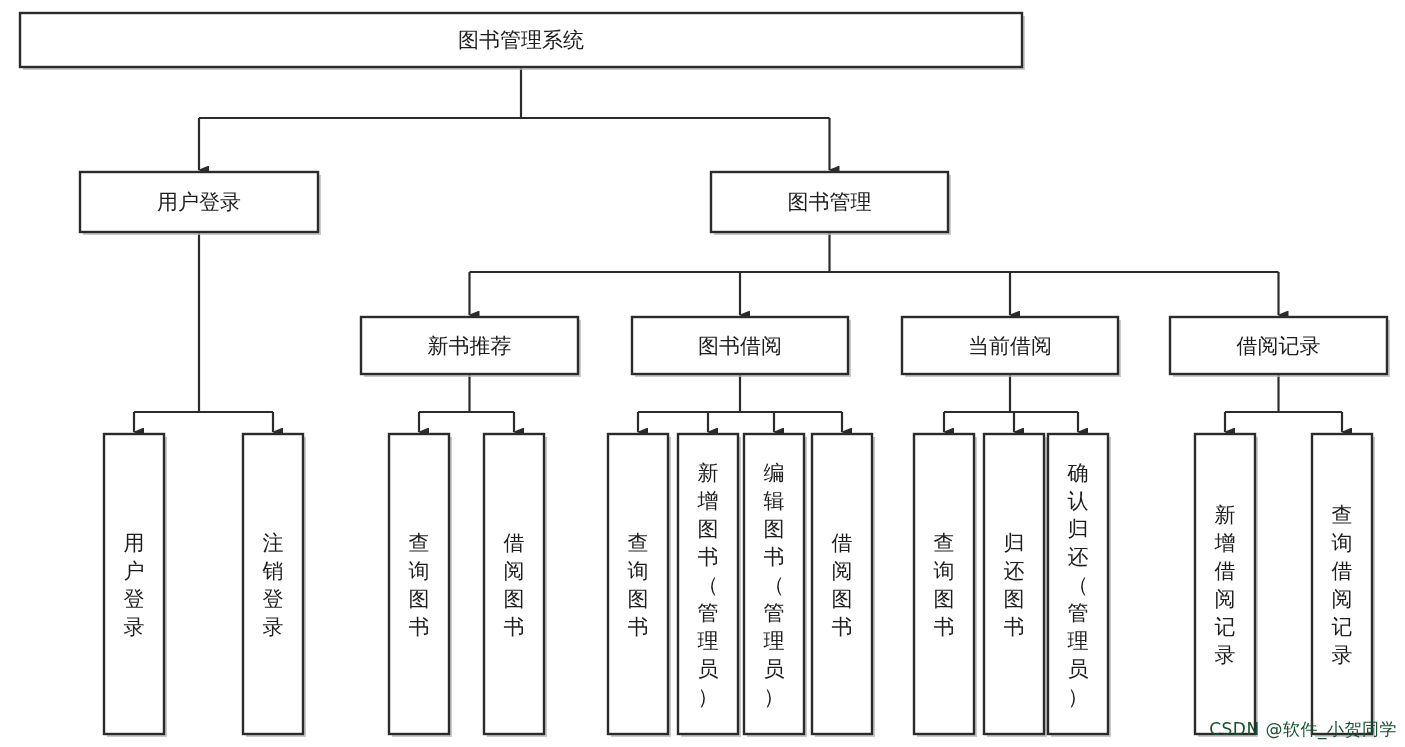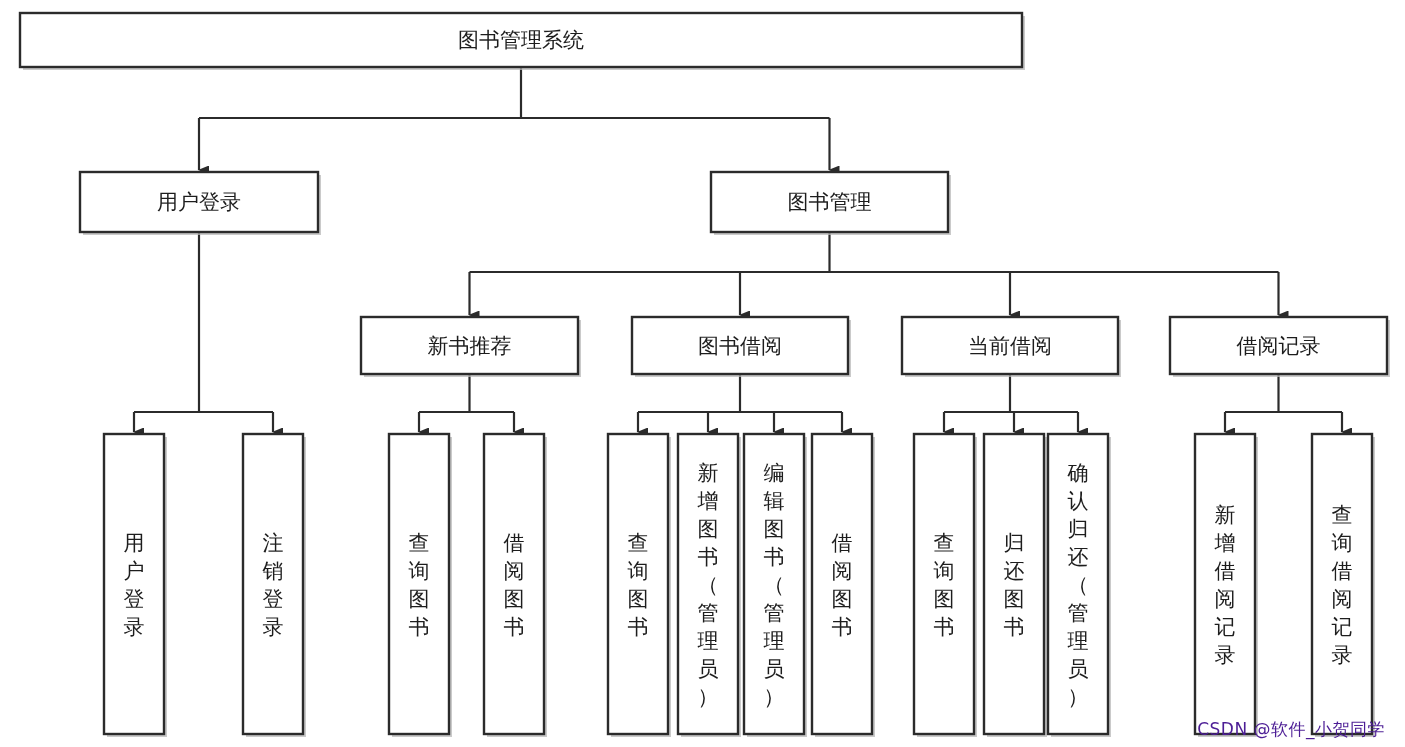--- a/index.html
+++ b/index.html
@@ -52,25 +52,25 @@
     dominant-baseline: middle;
   }
   .node-label-v {
     font-family: "DejaVu Sans", "Liberation Sans", sans-serif;
     font-size: 21px;
     fill: #1d1d1d;
     text-anchor: middle;
   }
   .watermark {
     position: absolute;
-    right: 20px;
+    right: 8px;
     bottom: 6px;
     font-family: "DejaVu Sans", "Liberation Sans", sans-serif;
     font-size: 17px;
-    color: #4c1d95;
+    color: #14532d;
     white-space: nowrap;
     letter-spacing: 0.5px;
   }
 </style>
 </head>
 <body>
 
 <div id="diagram-root">
   <svg class="diagram" viewBox="0 0 1405 747" xmlns="http://www.w3.org/2000/svg">
     <defs>

